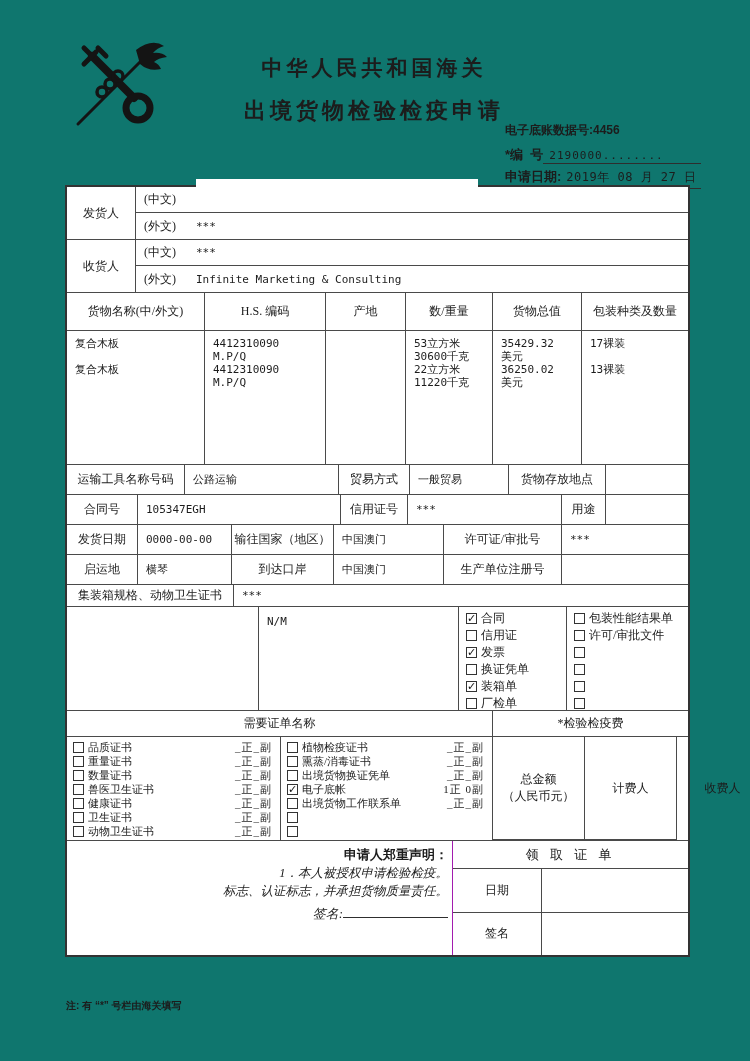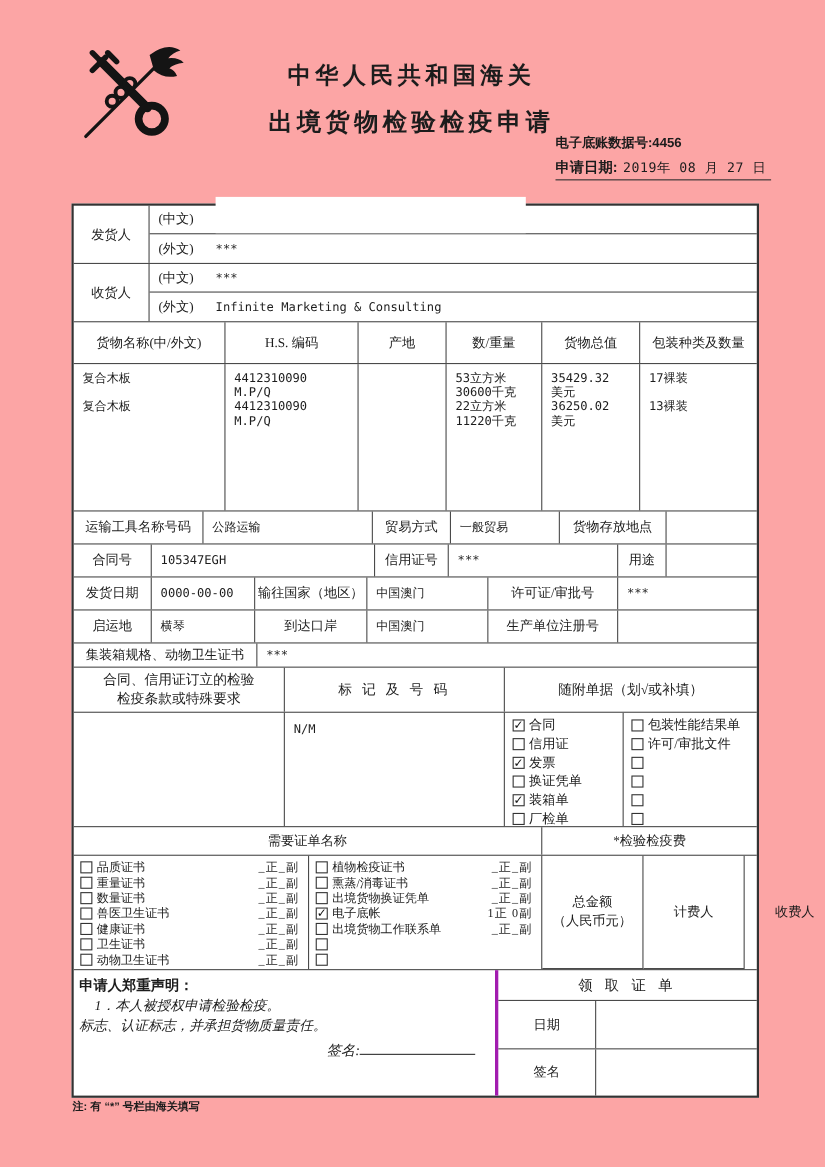--- a/index.html
+++ b/index.html
@@ -1,17 +1,17 @@
 <!DOCTYPE html>
 <html><head>
 <meta charset="utf-8">
 <style>
   * { box-sizing: border-box; margin: 0; padding: 0; }
   body { background: #e8e8e8; font-family: "Liberation Serif", "DejaVu Serif", serif; }
-  .page { position: relative; width: 750px; height: 1061px; background: #fca5a5; color: #1c1c1c; overflow: hidden; }
+  .page { position: relative; width: 750px; height: 1061px; background: #0f766e; color: #1c1c1c; overflow: hidden; }
 
   
   .logo { position: absolute; left: 64px; top: 34px; width: 108px; height: 100px; }
   .titles { position: absolute; left: 178px; top: 54px; width: 392px; text-align: center; }
   .title1 { font-family: "Liberation Sans", sans-serif; font-weight: bold; font-size: 21px; letter-spacing: 4px; }
   .title2 { font-family: "Liberation Sans", sans-serif; font-weight: bold; font-size: 22px; letter-spacing: 4px; margin-top: 14px; }
   .meta { position: absolute; left: 505px; top: 122px; width: 196px; font-family: "Liberation Sans", sans-serif; font-size: 12px; }
   .meta-ledger { font-weight: bold; font-size: 12px; }
   .meta-serial { display: flex; align-items: flex-end; margin-top: 7px; }
   .meta-serial-label { font-weight: bold; font-size: 13px; white-space: pre; }
@@ -58,21 +58,21 @@
   .cert-line { display: flex; align-items: center; height: 14px; padding: 0 8px 0 6px; font-size: 11px; }
   .cert-copies { margin-left: auto; font-size: 11px; letter-spacing: 1px; }
   .fee-rows { flex: 1; display: flex; flex-direction: row; }
   .fee-row { display: flex; border-bottom: 1px solid #4a4a4a; flex: 1; }
   .fee-row:last-child { border-bottom: none; }
   .fee-lab { flex: 0 0 92px; border-right: 1px solid #4a4a4a; display: flex; align-items: center; justify-content: center; text-align: center; font-size: 12px; }
   .fee-val { flex: 1; }
 
   
   .decl { height: 114px; }
-  .decl-left { flex: 0 0 386px; border-right: 3px solid #a21caf; padding: 5px 4px 0 5px; }
+  .decl-left { flex: 0 0 386px; border-right: 1px solid #a21caf; padding: 5px 4px 0 5px; text-align: right; }
   .decl-title { font-weight: bold; font-size: 13px; }
   .decl-line { font-style: italic; font-size: 12.5px; line-height: 18px; }
   .indent { padding-left: 14px; }
   .sig-row { margin-top: 5px; padding-left: 225px; font-style: italic; font-size: 13px; }
   .sig-underline { display: inline-block; width: 105px; border-bottom: 1px solid #2e2e2e; height: 12px; }
   .pickup { flex: 1; display: flex; flex-direction: column; }
   .pickup-head { height: 28px; border-bottom: 1px solid #4a4a4a; display: flex; align-items: center; justify-content: center; font-size: 13px; letter-spacing: 4px; }
   .pickup-row { flex: 1; display: flex; border-bottom: 1px solid #4a4a4a; }
   .pickup-row:last-child { border-bottom: none; }
   .pickup-lab { flex: 0 0 89px; border-right: 1px solid #4a4a4a; display: flex; align-items: center; justify-content: center; }
@@ -101,20 +101,24 @@
     <path d="M68 16 q16 -12 28 -4 q-7 2 -11 7 q9 -1 14 4 q-9 1 -13 5 q5 2 7 7 q-12 3 -21 -5 z" fill="#141414"></path>
   </svg>
 
   <div class="titles">
     <div class="title1">中华人民共和国海关</div>
     <div class="title2">出境货物检验检疫申请</div>
   </div>
 
   <div class="meta">
     <div class="meta-ledger">电子底账数据号:4456</div>
+    <div class="meta-serial">
+      <span class="meta-serial-label">*编  号</span>
+      <span class="meta-serial-value">2190000........</span>
+    </div>
     <div class="meta-date">
       <span class="meta-date-label">申请日期:</span>
       <span class="meta-date-value">2019年 08 月 27 日</span>
     </div>
   </div>
 
   <div class="form">
 
     <div class="party-group">
       <div class="party-side">发货人</div>
@@ -220,26 +224,20 @@
       <div class="cell val" style="flex:0 0 110px">中国澳门</div>
       <div class="cell lab" style="flex:0 0 118px">生产单位注册号</div>
       <div class="cell val" style="flex:1"></div>
     </div>
 
     <div class="row h22">
       <div class="cell lab" style="flex:0 0 167px">集装箱规格、动物卫生证书</div>
       <div class="cell val" style="flex:1">***</div>
     </div>
 
-    <div class="row marks-head">
-      <div class="cell lab pre" style="flex:0 0 192px">合同、信用证订立的检验
-检疫条款或特殊要求</div>
-      <div class="cell lab" style="flex:0 0 200px; letter-spacing:3px">标 记 及 号 码</div>
-      <div class="cell lab" style="flex:1">随附单据（划√或补填）</div>
-    </div>
 
     <div class="marks-body">
       <div class="cell" style="flex:0 0 192px"></div>
       <div class="cell" style="flex:0 0 200px; padding:8px; font-family:'DejaVu Sans Mono',monospace; font-size:11px">N/M</div>
       <div class="cell" style="flex:0 0 108px; padding-top:3px">
         <div class="doc-line">
             <span class="cb checked">✓</span>
             <span>合同</span>
           </div>
         <div class="doc-line">

